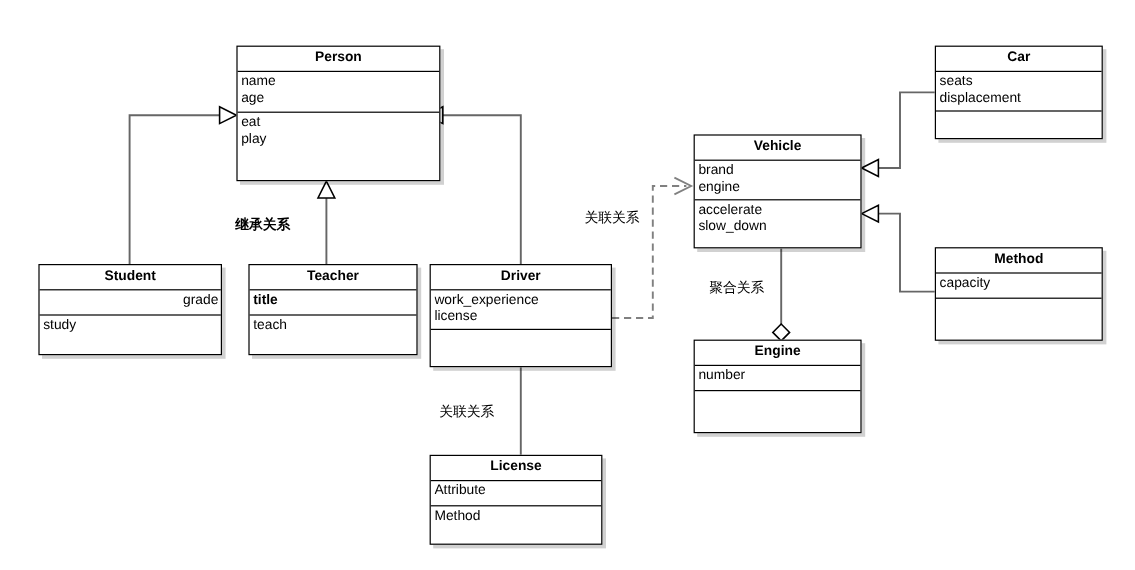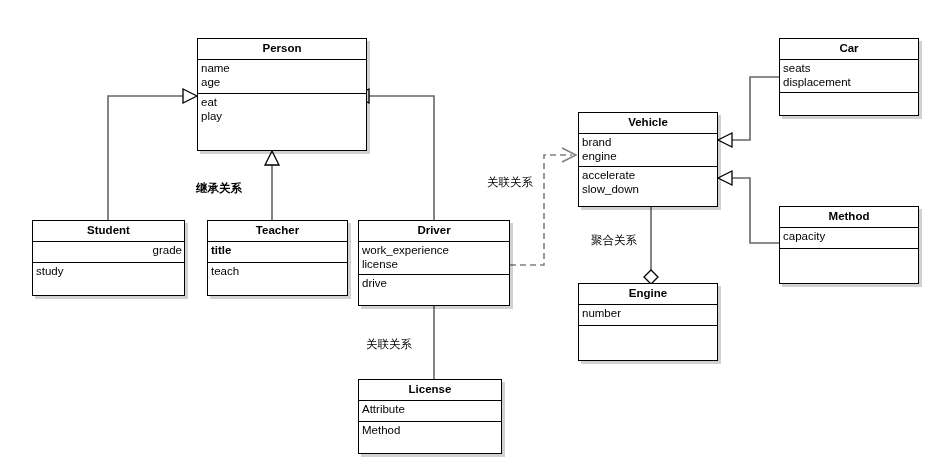--- a/index.html
+++ b/index.html
@@ -153,23 +153,20 @@
       <div class="uml-row">teach</div>
     </div>
   </div>
 
   <div class="uml-class" style="left:358px; top:220px; width:152px; height:86px;">
     <div class="uml-title">Driver</div>
     <div class="uml-attrs" style="height:33px;">
       <div class="uml-row">work_experience</div>
       <div class="uml-row">license</div>
     </div>
-    <div class="uml-methods">
-      <div class="uml-row">drive</div>
-    </div>
   </div>
 
   <div class="uml-class" style="left:358px; top:379px; width:144px; height:75px;">
     <div class="uml-title">License</div>
     <div class="uml-attrs" style="height:21px;">
       <div class="uml-row">Attribute</div>
     </div>
     <div class="uml-methods">
       <div class="uml-row">Method</div>
     </div>

